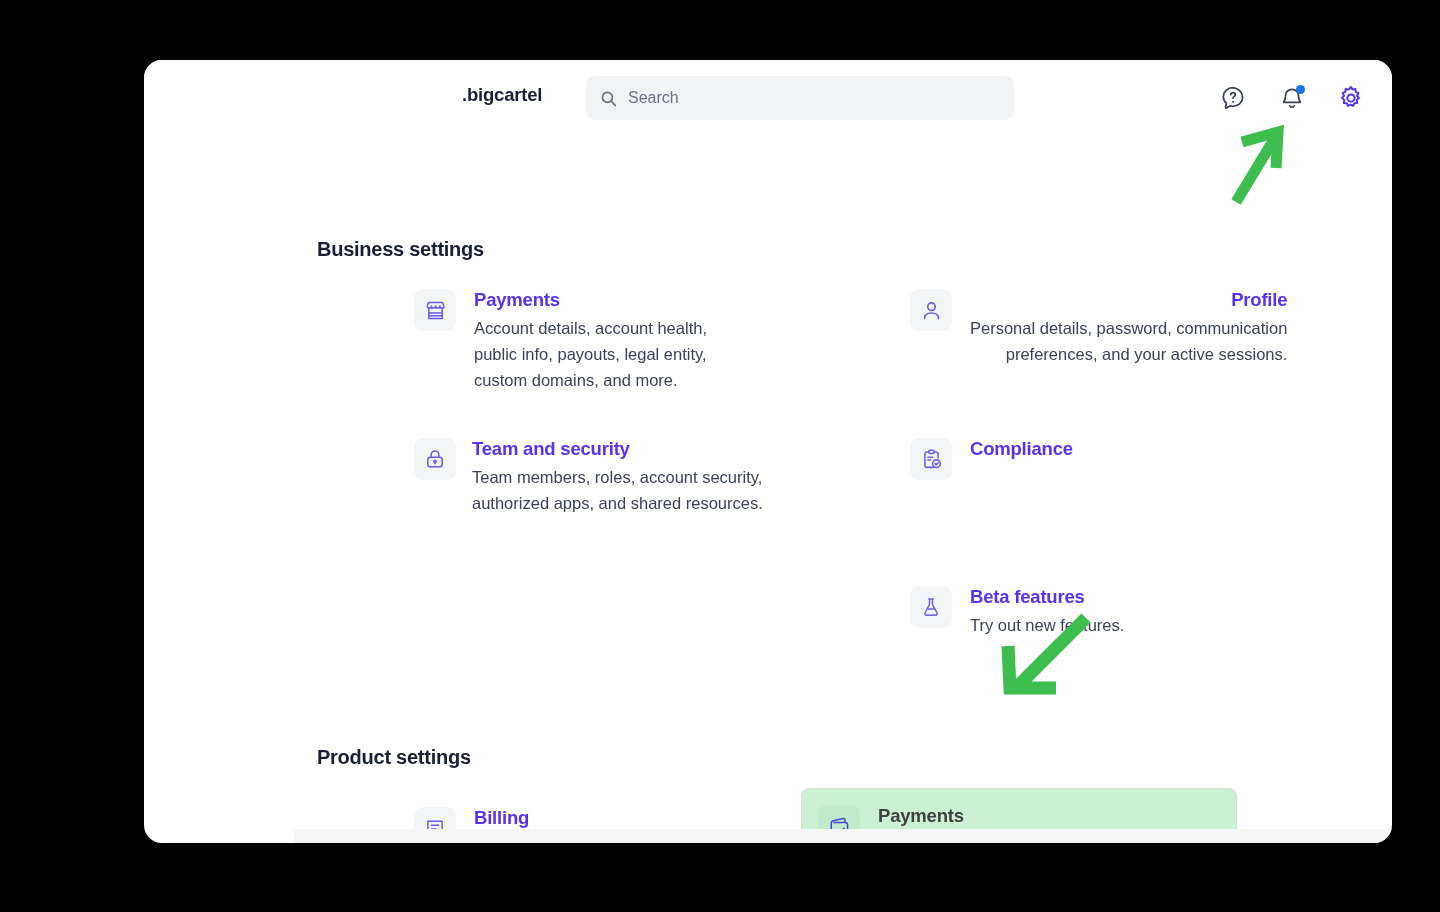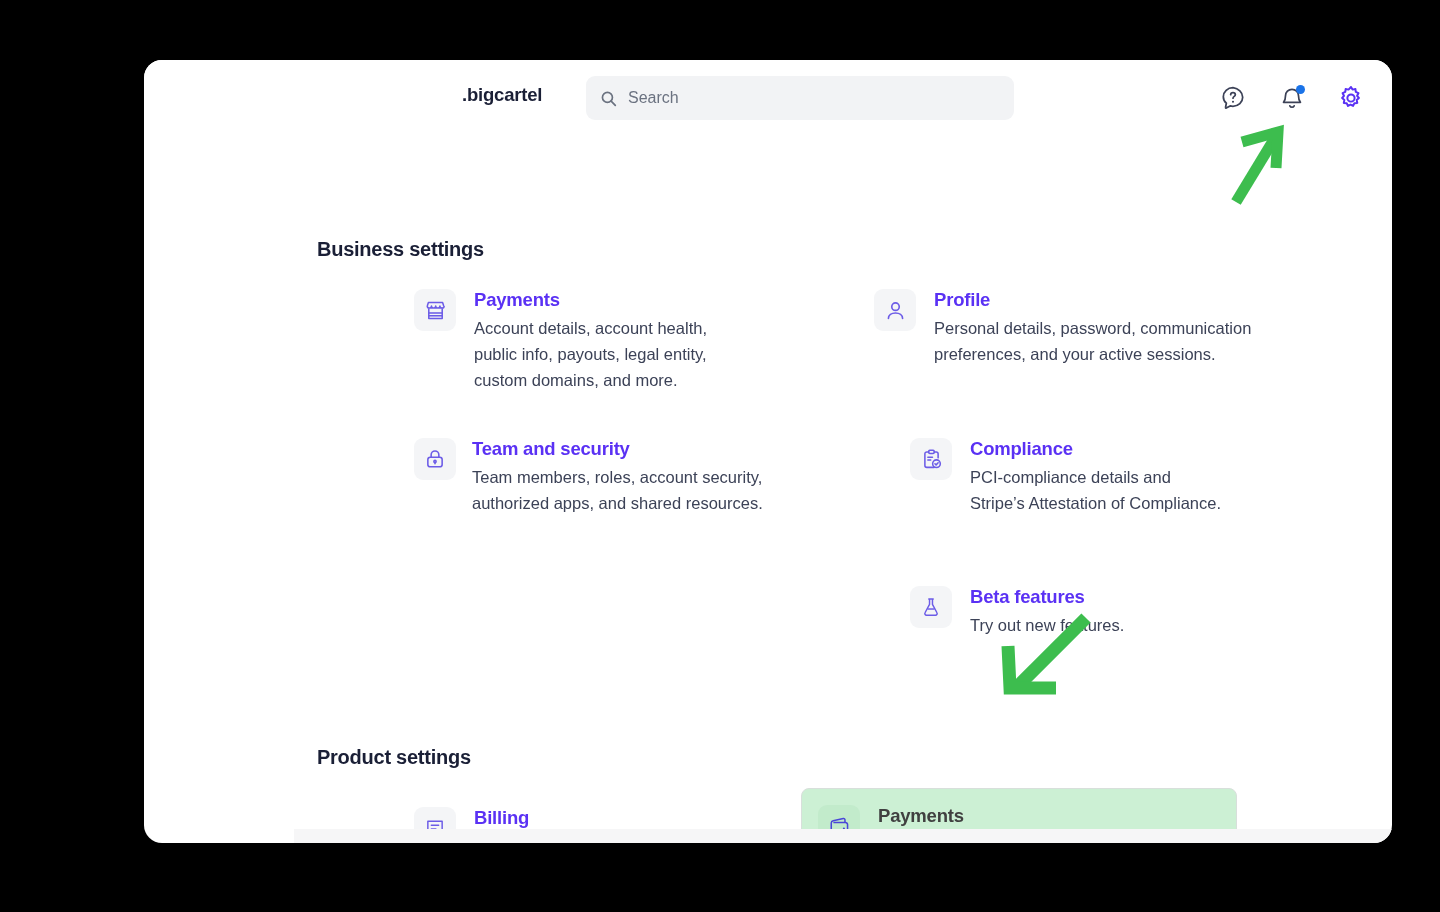--- a/index.html
+++ b/index.html
@@ -174,21 +174,21 @@
   .card-desc {
     font-size: 16.5px;
     line-height: 26px;
     color: #3c4257;
     white-space: pre-line;
   }
   .settings-card.highlighted .card-desc { color: #2d4a35; }
 
   
   #card-business     { left: 253px; top: 136px; width: 440px; }
-  #card-profile      { left: 713px; top: 136px; width: 450px; }
+  #card-profile      { left: 749px; top: 136px; width: 450px; text-align: right; }
   #card-team         { left: 253px; top: 285px; width: 440px; gap: 16px; }
   #card-compliance   { left: 749px; top: 285px; width: 450px; }
   #card-documents    { left: 253px; top: 433px; width: 440px; }
   #card-beta         { left: 749px; top: 433px; width: 450px; }
   #card-billing      { left: 253px; top: 654px; width: 440px; }
   #card-payments     { left: 657px; top: 652px; width: 436px; height: 124px; }
 
   
   #hscrollbar {
     position: absolute;
@@ -314,22 +314,20 @@
             <path d="M14.8 20.2H7.1a2 2 0 0 1-2-2V6.1a2 2 0 0 1 2-2h2.1" stroke-linecap="round"></path>
             <rect x="9.1" y="2.4" width="5.7" height="3.4" rx="1.1"></rect>
             <line x1="8.2" y1="9.6" x2="13" y2="9.6" stroke-linecap="round"></line>
             <line x1="8.2" y1="12.6" x2="11.2" y2="12.6" stroke-linecap="round"></line>
             <circle cx="17.2" cy="16.4" r="4"></circle>
             <path d="M15.6 16.4l1.2 1.2 2.1-2.2" stroke-linecap="round" stroke-linejoin="round"></path>
           </svg>
         </div>
         <div class="card-text">
           <span class="card-title">Compliance</span>
-          <span class="card-desc">PCI-compliance details and
-Stripe’s Attestation of Compliance.</span>
         </div>
       </div>
 
 
       <div class="settings-card" id="card-beta">
         <div class="card-icon">
           <svg width="22" height="22" viewBox="0 0 24 24" fill="none" stroke="#6c5ce7" stroke-width="1.6">
             <path d="M9.6 3.2h4.8" stroke-linecap="round"></path>
             <path d="M10.4 3.2v6L5.5 18.3a1.8 1.8 0 0 0 1.6 2.7h9.8a1.8 1.8 0 0 0 1.6-2.7L13.6 9.2v-6" stroke-linejoin="round"></path>
             <line x1="8.2" y1="14.2" x2="15.8" y2="14.2"></line>

